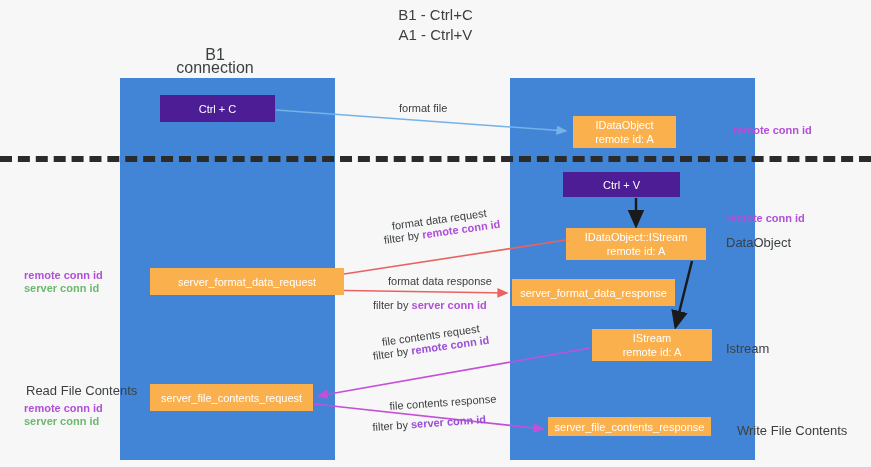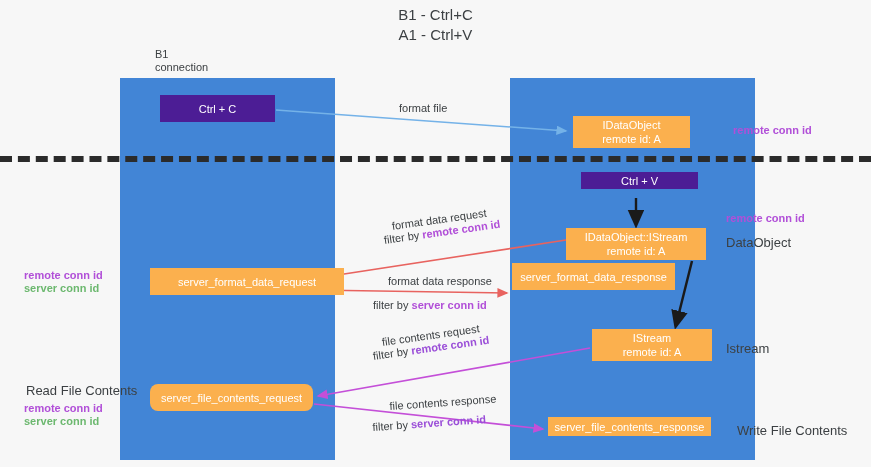--- a/index.html
+++ b/index.html
@@ -13,21 +13,21 @@
 
   
   .title{
     position:absolute;left:0;top:5px;width:871px;
     text-align:center;font-size:15px;color:#3c4043;line-height:20px;
     white-space:pre-line;
   }
 
   
   .col-head{
-    position:absolute;text-align:left;font-size:11px;color:#3c4043;
+    position:absolute;text-align:center;font-size:16px;color:#3c4043;
     line-height:13px;white-space:pre-line;
   }
   #head-b1{left:155px;top:48px;width:120px;}
   #head-a1{left:555px;top:48px;width:120px;}
 
   
   .lane{position:absolute;background:#4285d6;}
   #lane-b1{left:120px;top:78px;width:215px;height:382px;}
   #lane-a1{left:510px;top:78px;width:245px;height:382px;}
 
@@ -41,27 +41,27 @@
   .node{
     position:absolute;display:flex;flex-direction:column;
     align-items:center;justify-content:center;
     color:#ffffff;font-size:11px;line-height:14px;text-align:center;
     box-sizing:border-box;
   }
   .green{background:#4c1d95;}
   .orange{background:#fbb04e;}
 
   #node-ctrlc{left:160px;top:95px;width:115px;height:27px;}
-  #node-idataobject{left:573px;top:116px;width:117px;height:32px;}
-  #node-ctrlv{left:581px;top:172px;width:117px;height:17px;}
+  #node-idataobject{left:573px;top:116px;width:103px;height:32px;}
+  #node-ctrlv{left:563px;top:172px;width:117px;height:25px;}
   #node-getdata{left:566px;top:228px;width:140px;height:32px;}
   #node-fmtreq{left:150px;top:268px;width:194px;height:27px;}
-  #node-fmtresp{left:512px;top:263px;width:163px;height:27px;}
+  #node-fmtresp{left:512px;top:279px;width:163px;height:27px;}
   #node-istream{left:592px;top:329px;width:120px;height:32px;}
-  #node-filereq{left:150px;top:384px;width:163px;height:27px;border-radius:8px;}
+  #node-filereq{left:150px;top:384px;width:163px;height:27px;}
   #node-fileresp{left:548px;top:417px;width:163px;height:19px;}
 
   
   .side-label{
     position:absolute;font-size:13px;color:#3c4043;line-height:14px;
     white-space:nowrap;
   }
   .conn-label{
     position:absolute;font-size:11px;font-weight:bold;line-height:14px;
     white-space:nowrap;

